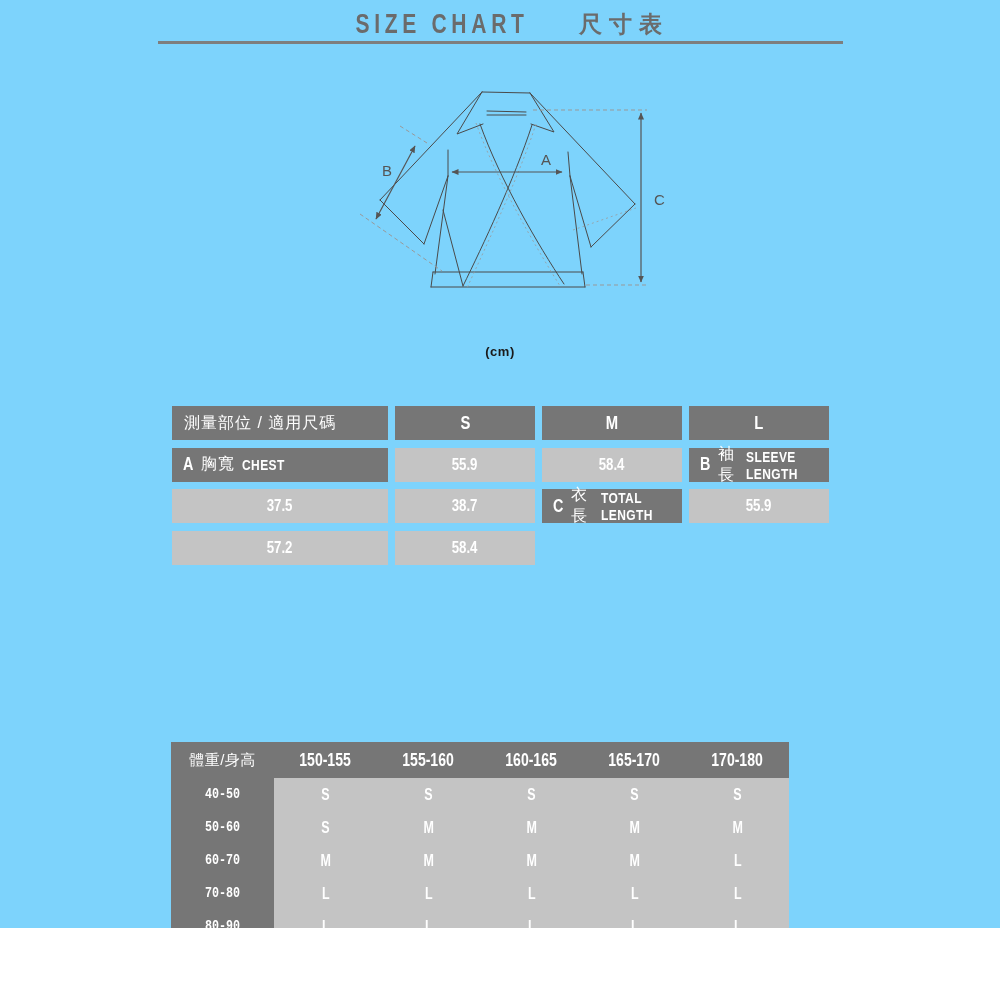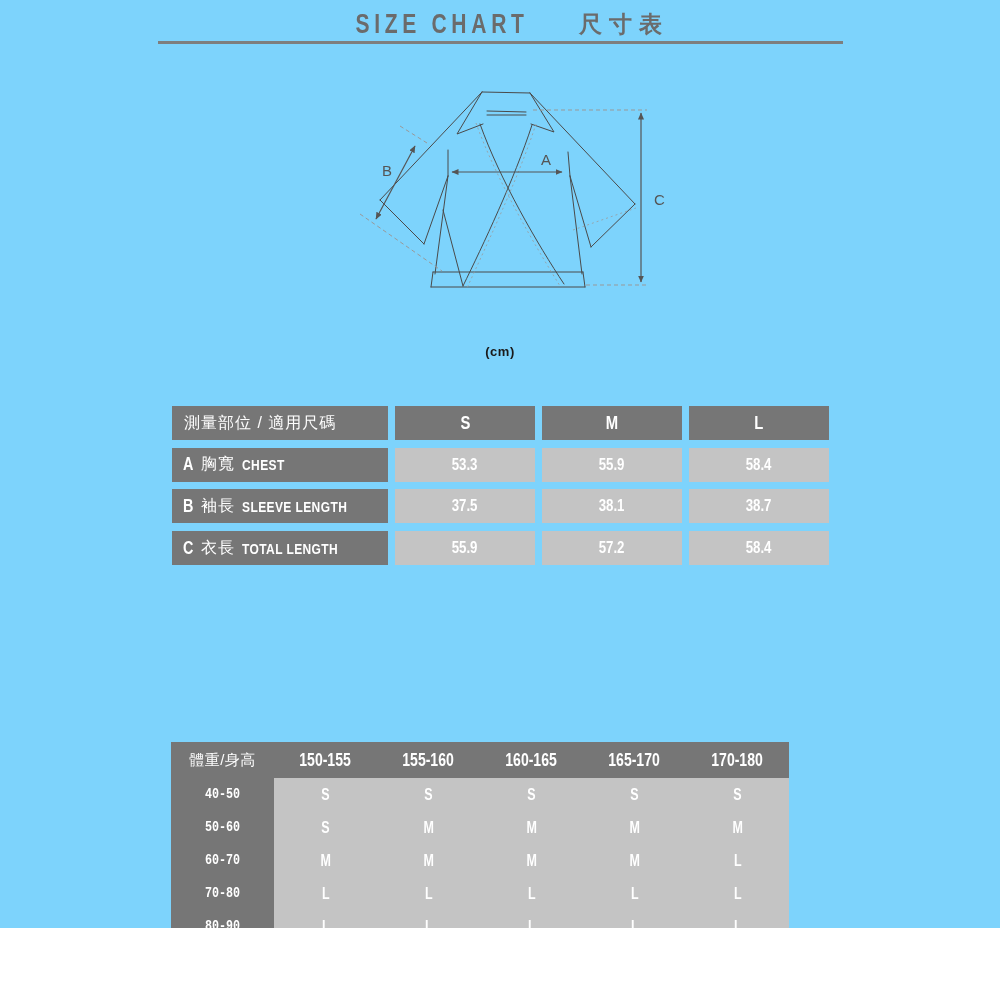--- a/index.html
+++ b/index.html
@@ -128,41 +128,35 @@
     <div class="cell dark size-h">
         <span class="cx">L</span>
       </div>
 
     <div class="cell dark rowlab">
       <span class="ltr cx-l">A</span>
       <span class="zh">胸寬</span>
       <span class="en cx-l">CHEST</span>
     </div>
     <div class="cell light val">
-        <span class="cx">53.3</span>
-      </div>
-    <div class="cell light val">
         <span class="cx">55.9</span>
       </div>
     <div class="cell light val">
         <span class="cx">58.4</span>
       </div>
 
     <div class="cell dark rowlab">
       <span class="ltr cx-l">B</span>
       <span class="zh">袖長</span>
       <span class="en cx-l">SLEEVE LENGTH</span>
     </div>
     <div class="cell light val">
         <span class="cx">37.5</span>
       </div>
     <div class="cell light val">
-        <span class="cx">38.1</span>
-      </div>
-    <div class="cell light val">
         <span class="cx">38.7</span>
       </div>
 
     <div class="cell dark rowlab">
       <span class="ltr cx-l">C</span>
       <span class="zh">衣長</span>
       <span class="en cx-l">TOTAL LENGTH</span>
     </div>
     <div class="cell light val">
         <span class="cx">55.9</span>

